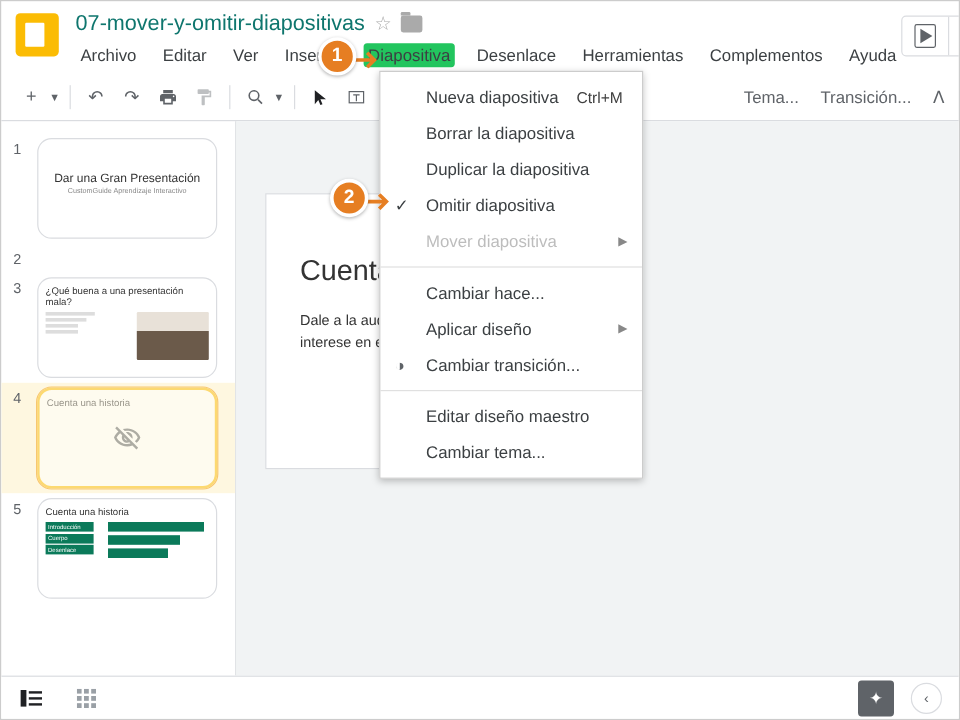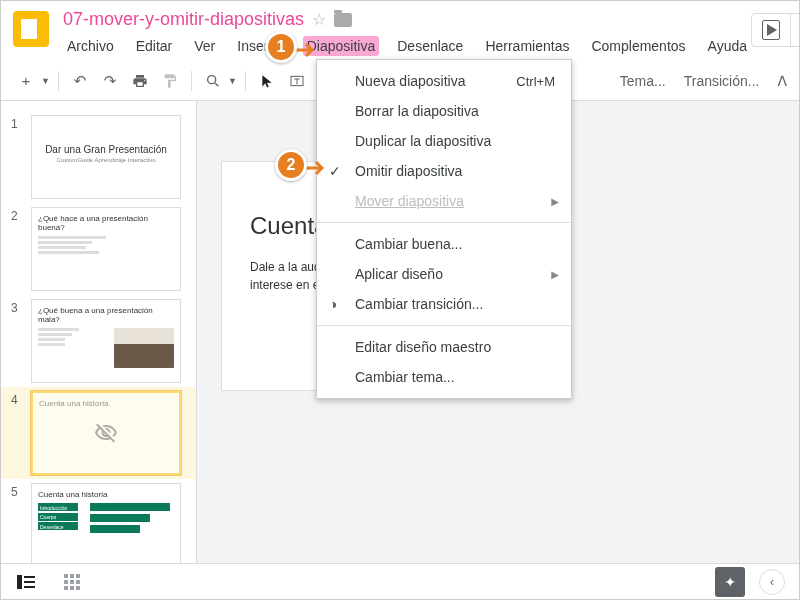--- a/index.html
+++ b/index.html
@@ -4,67 +4,67 @@
 <style>
   * { box-sizing: border-box; margin: 0; padding: 0; font-family: Arial, sans-serif; }
   body { background: #fff; width: 800px; height: 600px; overflow: hidden; position: relative; border: 1px solid #ccc; }
   
   
   .header { display: flex; align-items: flex-start; padding: 8px 12px 0; height: 60px; }
   .app-icon { width: 36px; height: 36px; background: #fbbc04; border-radius: 4px; position: relative; margin-right: 14px; flex-shrink: 0; margin-top: 2px; }
   .app-icon::after { content: ""; position: absolute; left: 8px; top: 8px; width: 16px; height: 20px; background: #fff; border-radius: 1px; }
   .doc-area { flex: 1; }
   .doc-title-row { display: flex; align-items: center; gap: 8px; }
-  .doc-title { font-size: 18px; color: #ec4899; }
+  .doc-title { font-size: 18px; color: #0f766e; }
   .star-icon { color: #aaa; font-size: 16px; }
   .folder-icon { width: 18px; height: 14px; background: #aaa; border-radius: 2px; position: relative; }
   .folder-icon::before { content: ""; position: absolute; top: -3px; left: 0; width: 8px; height: 3px; background: #aaa; border-radius: 1px 1px 0 0; }
   .menubar { display: flex; gap: 14px; margin-top: 6px; font-size: 14px; color: #3c4043; }
   .menubar-item { padding: 2px 4px; cursor: pointer; }
-  .menubar-item.active { background: #f9a8d4; border-radius: 3px; }
+  .menubar-item.active { background: #22c55e; border-radius: 3px; }
   .header-right { display: flex; align-items: center; gap: 10px; margin-top: 4px; }
   .present-btn { display: flex; align-items: center; border: 1px solid #dadce0; border-radius: 4px; height: 34px; }
   .present-main { padding: 0 10px; display: flex; align-items: center; border-right: 1px solid #dadce0; height: 100%; }
   .present-drop { padding: 0 6px; font-size: 10px; color: #5f6368; }
   
   
   .toolbar { display: flex; align-items: center; padding: 6px 12px; border-bottom: 1px solid #dadce0; height: 40px; gap: 4px; }
   .tool-btn { width: 26px; height: 26px; display: flex; align-items: center; justify-content: center; color: #5f6368; cursor: pointer; font-size: 15px; border-radius: 3px; }
   .tool-sep { width: 1px; height: 20px; background: #dadce0; margin: 0 4px; }
   .tool-drop { font-size: 9px; color: #5f6368; margin-left: -2px; }
   .toolbar-right { margin-left: auto; display: flex; align-items: center; gap: 18px; font-size: 14px; color: #5f6368; }
   .collapse-icon { font-size: 14px; color: #5f6368; }
   
   
   .main { display: flex; height: calc(100% - 100px - 36px); }
   .slide-panel { width: 196px; border-right: 1px solid #dadce0; padding: 10px 0; overflow-y: auto; }
   .slide-thumb-row { display: flex; padding: 4px 10px; gap: 8px; }
   .slide-thumb-row.selected { background: #fef7e0; }
   .slide-num { font-size: 12px; color: #5f6368; width: 12px; padding-top: 2px; }
-  .slide-thumb { width: 150px; height: 84px; border: 1px solid #dadce0; background: #fff; border-radius: 0; position: relative; padding: 6px; font-size: 7px; color: #333; overflow: hidden; }
+  .slide-thumb { width: 150px; height: 84px; border: 1px solid #dadce0; background: #fff; border-radius: 12px; position: relative; padding: 6px; font-size: 7px; color: #333; overflow: hidden; }
   .slide-thumb-row.selected .slide-thumb { border: 2px solid #fbbc04; outline: 1px solid #f29900; }
   .thumb-title-big { font-size: 10px; text-align: center; margin-top: 22px; }
   .thumb-sub { font-size: 6px; text-align: center; color: #888; margin-top: 2px; }
   .thumb-heading { font-size: 8px; margin-bottom: 4px; }
   .thumb-line { height: 3px; background: #ddd; margin: 2px 0; width: 50%; }
   .thumb-img { position: absolute; right: 6px; top: 28px; width: 60px; height: 40px; background: linear-gradient(180deg, #e8e1d8 40%, #6b5a4a 40%); border-radius: 1px; }
   .thumb-skipped { opacity: 0.5; }
   .thumb-eye { position: absolute; top: 50%; left: 50%; transform: translate(-50%, -50%); color: #5f6368; font-size: 22px; }
   .thumb-bar { height: 8px; background: #0b7a5a; color: #fff; font-size: 5px; padding: 1.5px 2px; margin: 1.5px 0; width: 40px; }
   .thumb-bar2 { position: absolute; left: 52px; height: 8px; background: #0b7a5a; width: 80px; }
   
   .canvas-area { flex: 1; background: #f1f3f4; padding: 20px 24px; position: relative; }
   .slide-canvas { background: #fff; width: 306px; height: 230px; padding: 50px 28px 20px; border: 1px solid #dadce0; margin-top: 40px; }
   .canvas-title { font-size: 24px; color: #333; margin-bottom: 18px; }
   .canvas-body { font-size: 12px; color: #333; line-height: 1.5; }
   
   
-  .dropdown { position: absolute; left: 315px; top: 58px; width: 256px; background: #fff; box-shadow: 0 2px 6px rgba(0,0,0,0.25); border: 1px solid #ccc; z-index: 100; padding: 6px 0; font-size: 14px; color: #3c4043; }
+  .dropdown { position: absolute; left: 315px; top: 58px; width: 220px; background: #fff; box-shadow: 0 2px 6px rgba(0,0,0,0.25); border: 1px solid #ccc; z-index: 100; padding: 6px 0; font-size: 14px; color: #3c4043; }
   .dd-item { display: flex; align-items: center; padding: 6px 16px 6px 38px; cursor: pointer; position: relative; min-height: 30px; }
-  .dd-item.disabled { color: #bdbdbd; text-decoration: underline; }
+  .dd-item.disabled { color: #bdbdbd; }
   .dd-shortcut { margin-left: auto; color: #404040; font-size: 13px; }
   .dd-check { position: absolute; left: 12px; font-size: 14px; }
   .dd-icon { position: absolute; left: 12px; font-size: 14px; color: #5f6368; }
   .dd-arrow { position: absolute; right: 12px; font-size: 10px; color: #888; }
   .dd-sep { height: 1px; background: #e0e0e0; margin: 6px 0; }
   
   
   .anno { position: absolute; width: 32px; height: 32px; background: #e67e22; border: 3px solid #fff; border-radius: 50%; color: #fff; display: flex; align-items: center; justify-content: center; font-weight: bold; font-size: 16px; z-index: 200; box-shadow: 0 1px 3px rgba(0,0,0,0.3); }
   
   
@@ -170,27 +170,20 @@
   <div class="slide-panel">
     <div class="slide-thumb-row">
       <div class="slide-num">1</div>
       <div class="slide-thumb">
         <div class="thumb-title-big">Dar una Gran Presentación</div>
         <div class="thumb-sub">CustomGuide Aprendizaje Interactivo</div>
       </div>
     </div>
     <div class="slide-thumb-row">
       <div class="slide-num">2</div>
-      <div class="slide-thumb">
-        <div class="thumb-heading">¿Qué hace a una presentación buena?</div>
-        <div class="thumb-line"></div>
-          <div class="thumb-line" style="width:40%"></div>
-          <div class="thumb-line" style="width:35%"></div>
-          <div class="thumb-line" style="width:45%"></div>
-      </div>
     </div>
     <div class="slide-thumb-row">
       <div class="slide-num">3</div>
       <div class="slide-thumb">
         <div class="thumb-heading">¿Qué buena a una presentación mala?</div>
         <div class="thumb-line" style="width:30%"></div>
           <div class="thumb-line" style="width:25%"></div>
           <div class="thumb-line" style="width:20%"></div>
           <div class="thumb-line" style="width:20%"></div>
         <div class="thumb-img"></div>
@@ -248,21 +241,21 @@
   <div class="dd-item">
     <span class="dd-check">✓</span>
     <span>Omitir diapositiva</span>
   </div>
   <div class="dd-item disabled">
     <span>Mover diapositiva</span>
     <span class="dd-arrow">▶</span>
   </div>
   <div class="dd-sep"></div>
   <div class="dd-item">
-      <span>Cambiar buena...</span>
+      <span>Cambiar hace...</span>
     </div>
   <div class="dd-item">
     <span>Aplicar diseño</span>
     <span class="dd-arrow">▶</span>
   </div>
   <div class="dd-item">
     <span class="dd-icon">◑</span>
     <span>Cambiar transición...</span>
   </div>
   <div class="dd-sep"></div>

